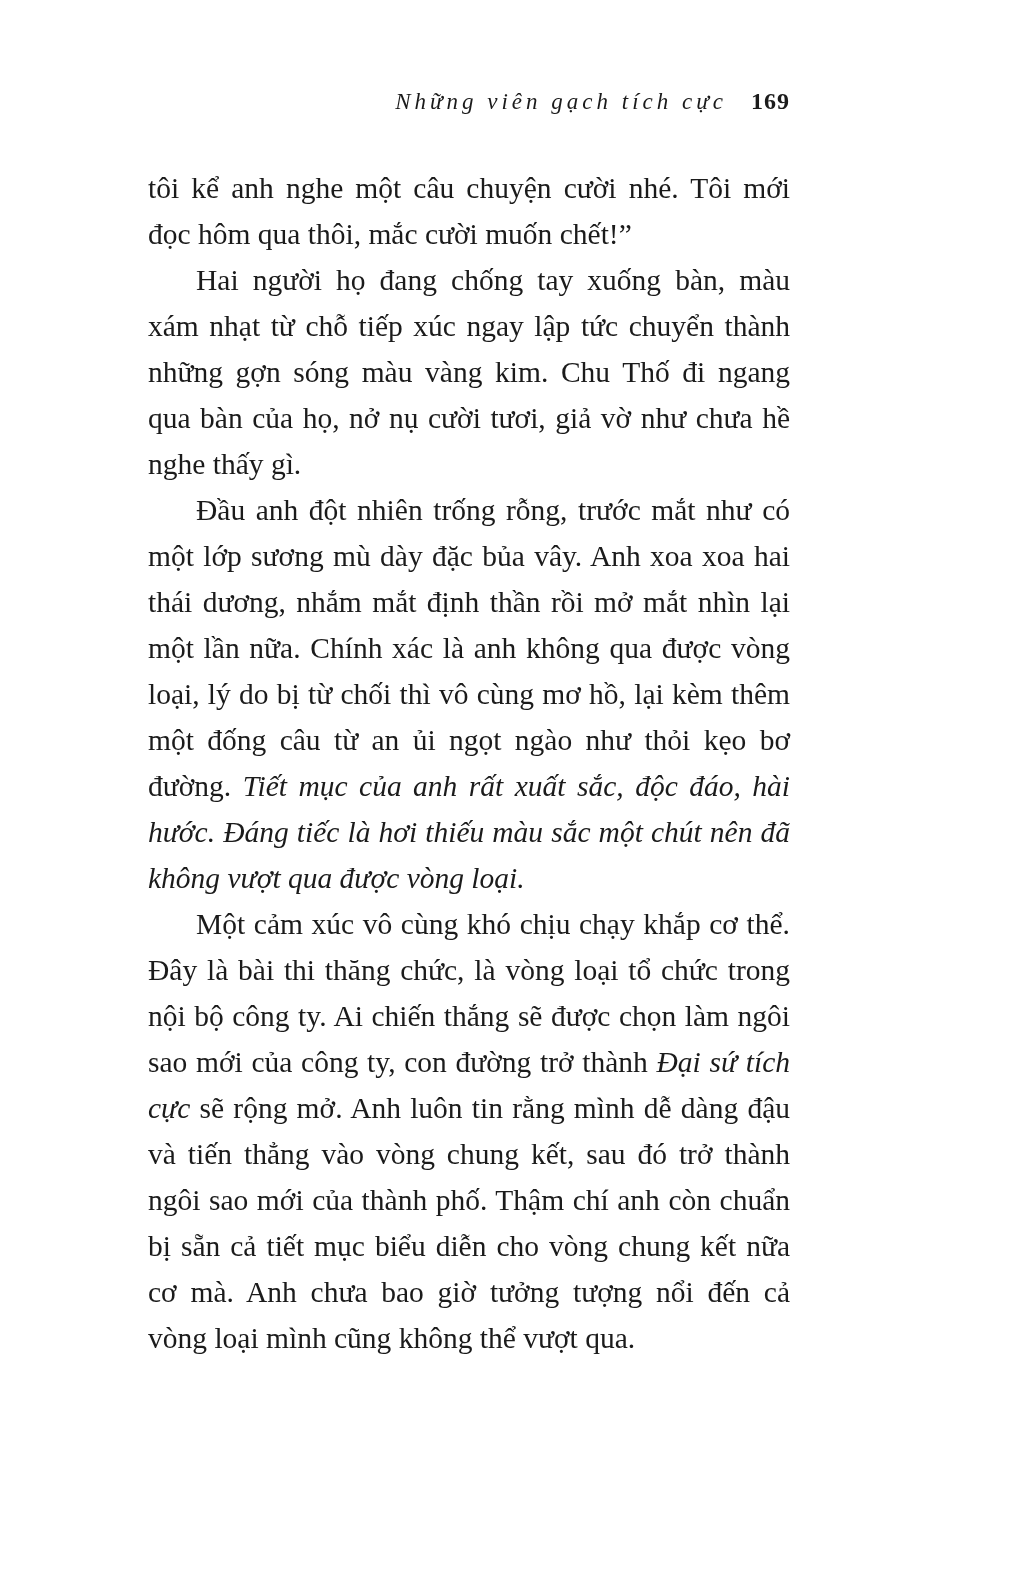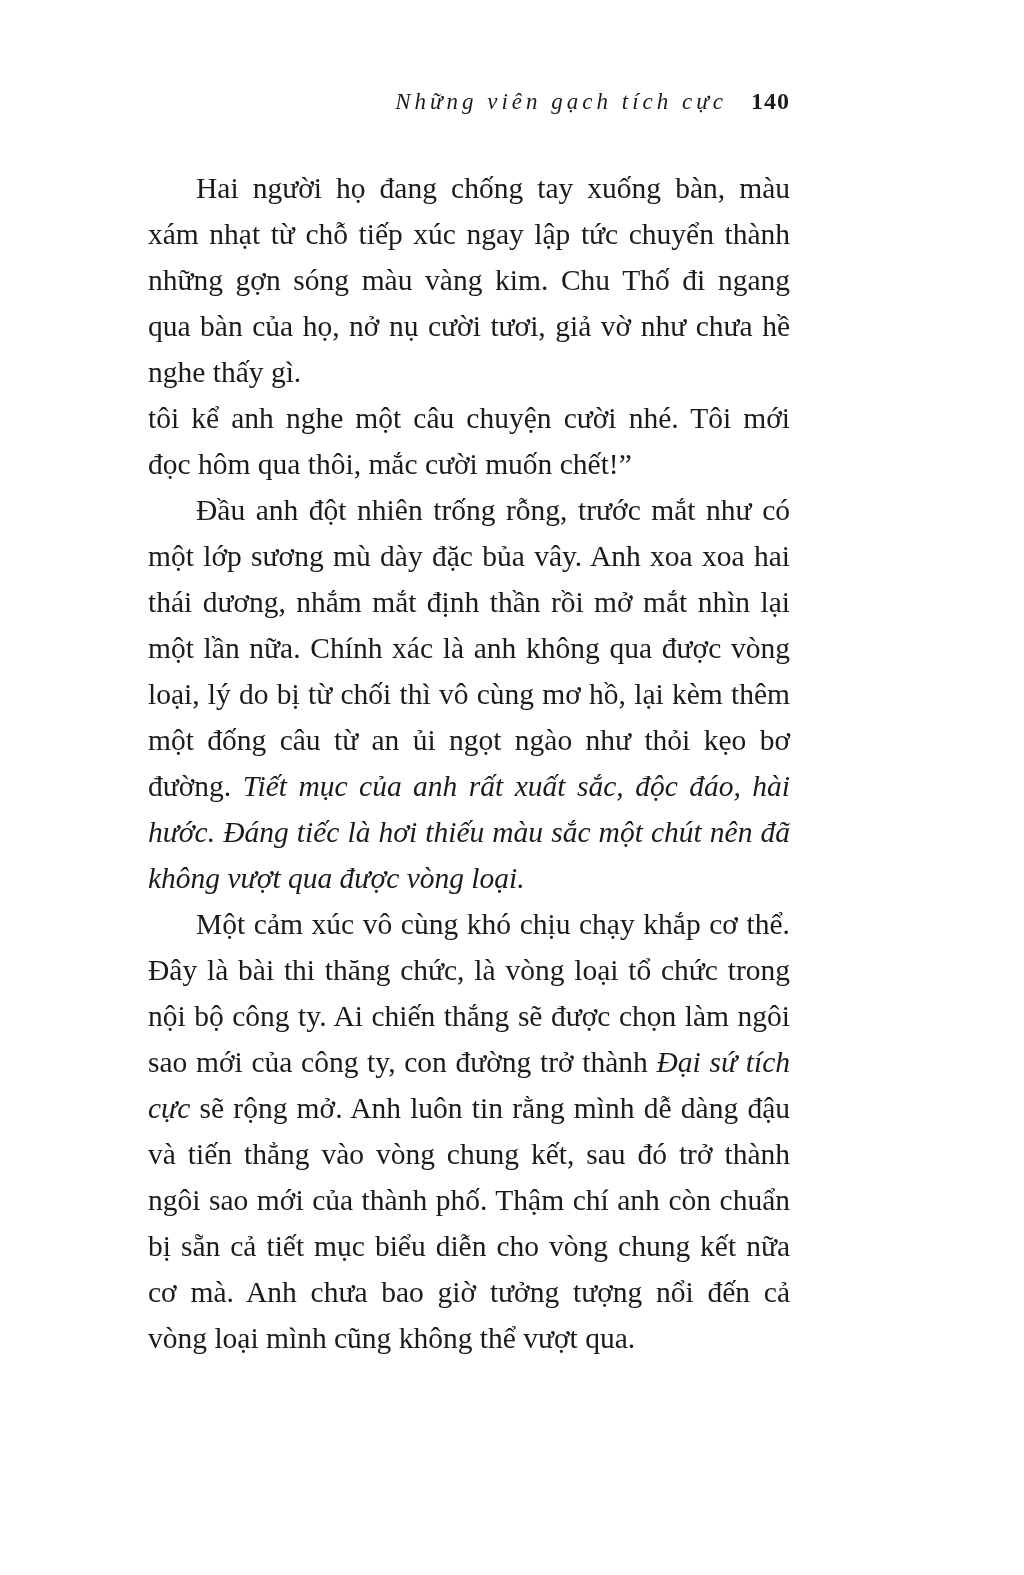--- a/index.html
+++ b/index.html
@@ -56,28 +56,28 @@
     font-style: italic;
   }
 </style>
 </head>
 <body>
 
 <div class="page">
 
   <div class="running-header">
     <span class="running-title">Những viên gạch tích cực</span>
-    <span class="page-number">140</span>
+    <span class="page-number">169</span>
   </div>
 
   <div class="body-text">
 
+    <p class="para"><span class="run">tôi kể anh nghe một câu chuyện cười nhé. Tôi mới đọc hôm qua thôi, mắc cười muốn chết!”</span></p>
+
     <p class="para indent"><span class="run">Hai người họ đang chống tay xuống bàn, màu xám nhạt từ chỗ tiếp xúc ngay lập tức chuyển thành những gợn sóng màu vàng kim. Chu Thố đi ngang qua bàn của họ, nở nụ cười tươi, giả vờ như chưa hề nghe thấy gì.</span></p>
-
-    <p class="para"><span class="run">tôi kể anh nghe một câu chuyện cười nhé. Tôi mới đọc hôm qua thôi, mắc cười muốn chết!”</span></p>
 
 
     <p class="para indent"><span class="run">Đầu anh đột nhiên trống rỗng, trước mắt như có một lớp sương mù dày đặc bủa vây. Anh xoa xoa hai thái dương, nhắm mắt định thần rồi mở mắt nhìn lại một lần nữa. Chính xác là anh không qua được vòng loại, lý do bị từ chối thì vô cùng mơ hồ, lại kèm thêm một đống câu từ an ủi ngọt ngào như thỏi kẹo bơ đường. </span><span class="run it">Tiết mục của anh rất xuất sắc, độc đáo, hài hước. Đáng tiếc là hơi thiếu màu sắc một chút nên đã không vượt qua được vòng loại.</span></p>
 
     <p class="para indent"><span class="run">Một cảm xúc vô cùng khó chịu chạy khắp cơ thể. Đây là bài thi thăng chức, là vòng loại tổ chức trong nội bộ công ty. Ai chiến thắng sẽ được chọn làm ngôi sao mới của công ty, con đường trở thành </span><span class="run it">Đại sứ tích cực</span><span class="run"> sẽ rộng mở. Anh luôn tin rằng mình dễ dàng đậu và tiến thẳng vào vòng chung kết, sau đó trở thành ngôi sao mới của thành phố. Thậm chí anh còn chuẩn bị sẵn cả tiết mục biểu diễn cho vòng chung kết nữa cơ mà. Anh chưa bao giờ tưởng tượng nổi đến cả vòng loại mình cũng không thể vượt qua.</span></p>
 
   </div>
 </div>
 
 </body></html>

